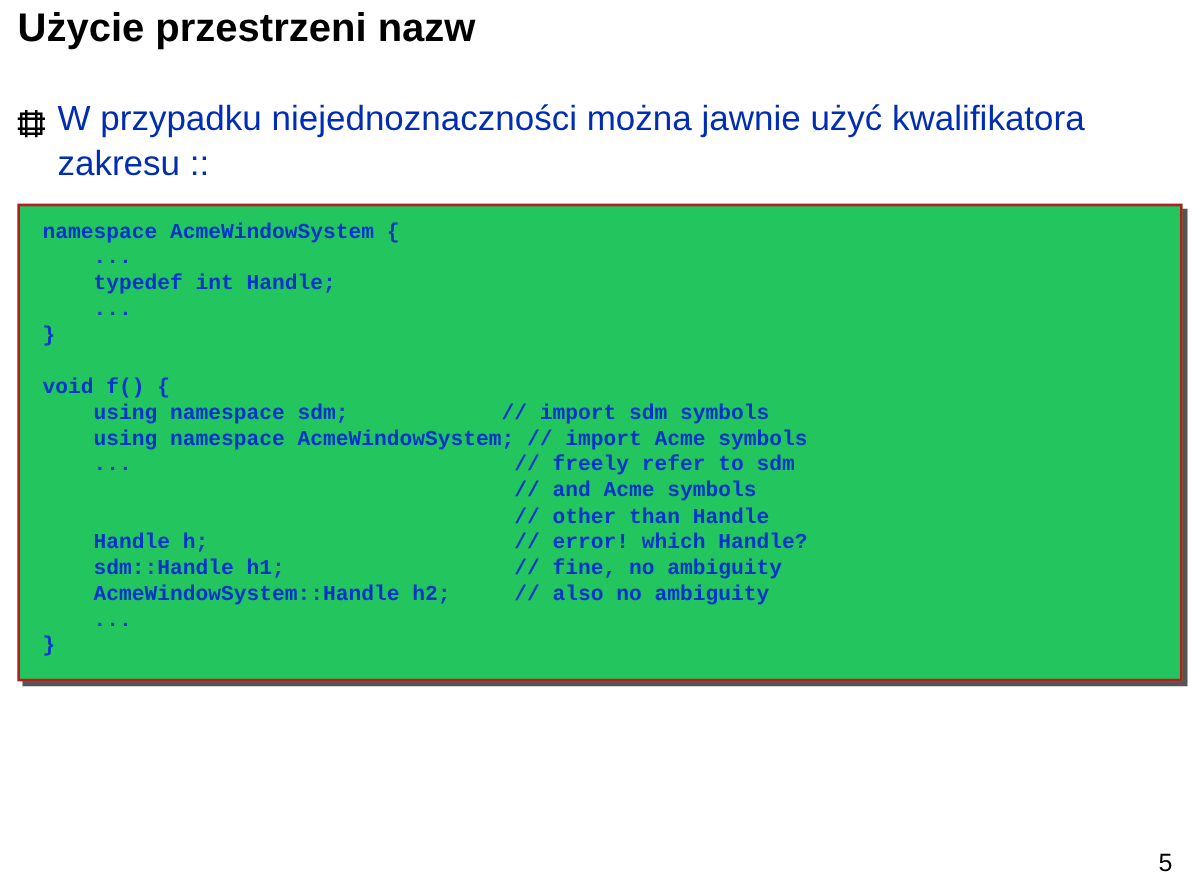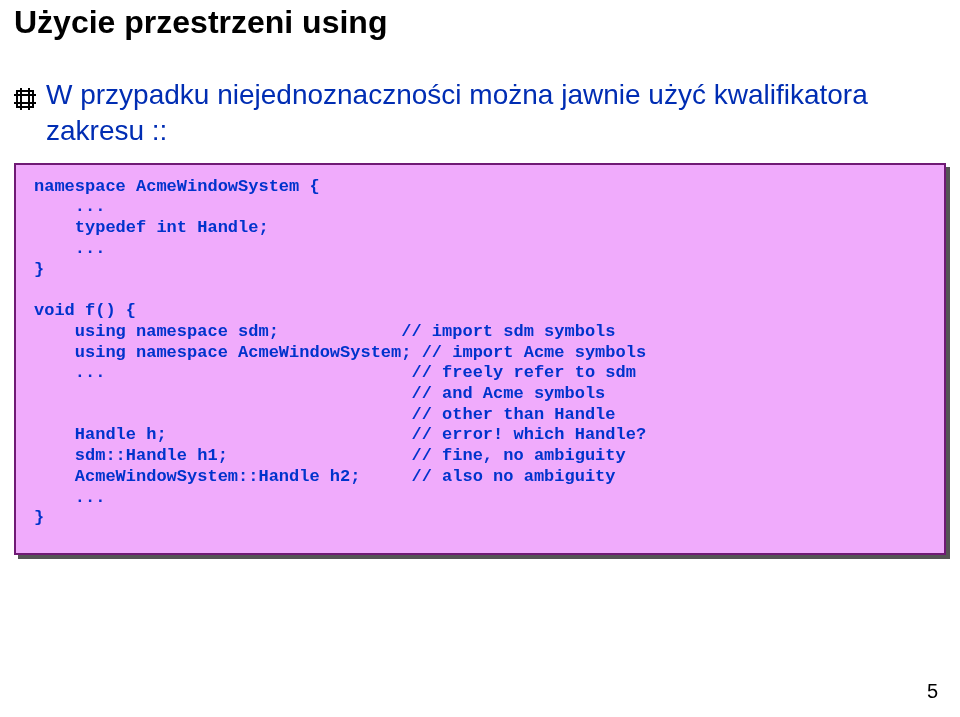--- a/index.html
+++ b/index.html
@@ -29,45 +29,45 @@
     line-height: 1.28;
     margin-top: 30px;
   }
   .bullet-icon {
     flex: 0 0 auto;
     margin-top: 6px;
   }
   .bullet-text { flex: 1 1 auto; }
   .code-box {
     margin: 14px 14px 0 14px;
-    background: #f0abfc;
-    border: 2px solid #701a75;
+    background: #22c55e;
+    border: 2px solid #b91c1c;
     box-shadow: 4px 4px 0 #555;
-    padding: 12px 18px 24px 18px;
+    padding: 12px 18px 14px 18px;
   }
   .code-box pre {
     font-family: "Courier New", Courier, monospace;
     font-size: 17px;
     line-height: 1.22;
     font-weight: bold;
     color: #0033cc;
     white-space: pre;
   }
   .page-num {
     position: absolute;
     right: 22px;
     bottom: 14px;
     font-size: 20px;
     color: #000;
   }
 </style>
 </head>
 <body>
 
-<div class="title">Użycie przestrzeni using</div>
+<div class="title">Użycie przestrzeni nazw</div>
 
 <div class="bullet-block">
   <div class="bullet-row">
     <span class="bullet-icon">
       <svg width="22" height="22" viewBox="0 0 22 22">
         <rect x="3" y="3" width="16" height="16" fill="none" stroke="#000" stroke-width="2"></rect>
         <line x1="7" y1="0" x2="7" y2="22" stroke="#000" stroke-width="2"></line>
         <line x1="15" y1="0" x2="15" y2="22" stroke="#000" stroke-width="2"></line>
         <line x1="0" y1="7" x2="22" y2="7" stroke="#000" stroke-width="2"></line>
         <line x1="0" y1="15" x2="22" y2="15" stroke="#000" stroke-width="2"></line>

